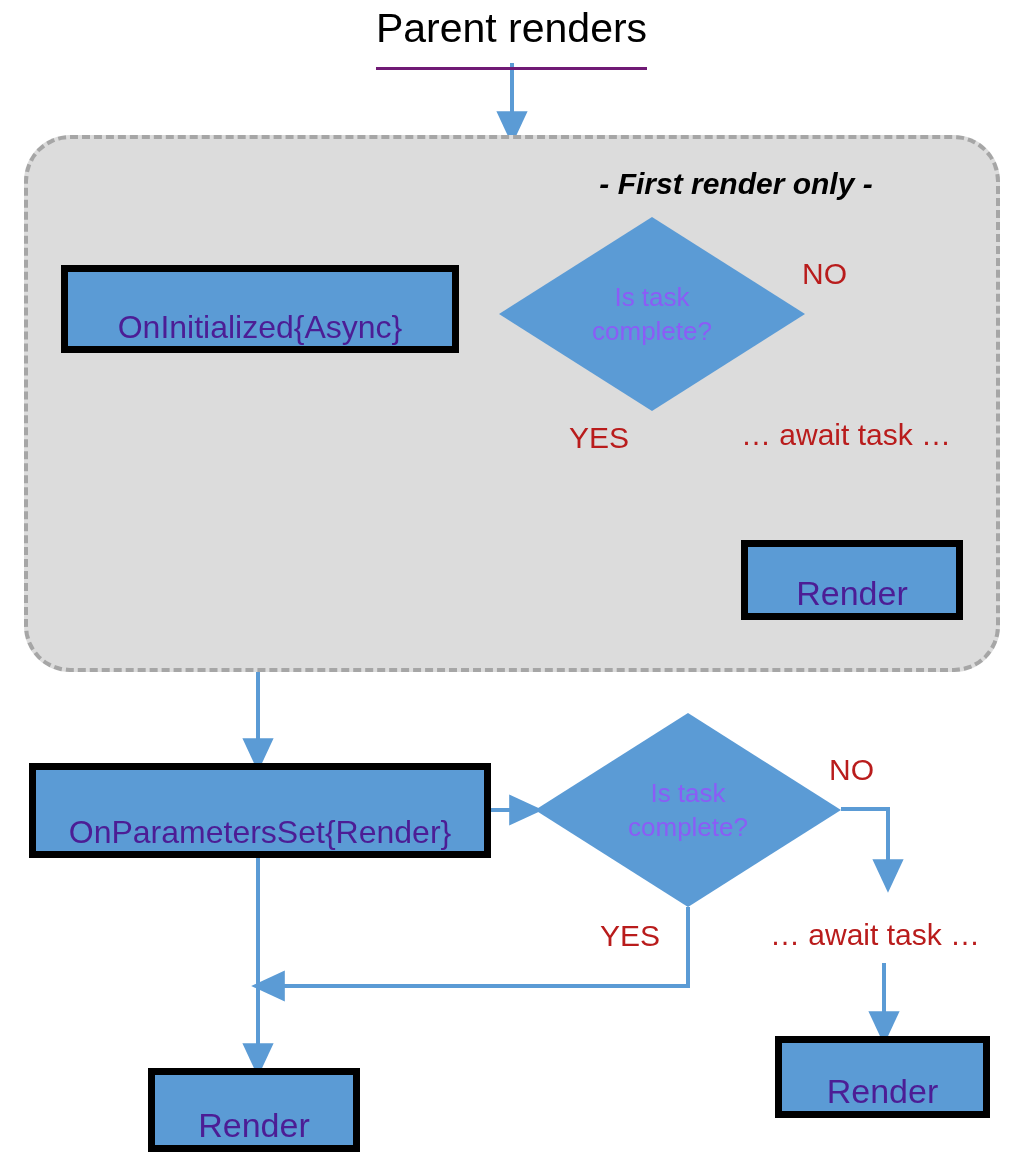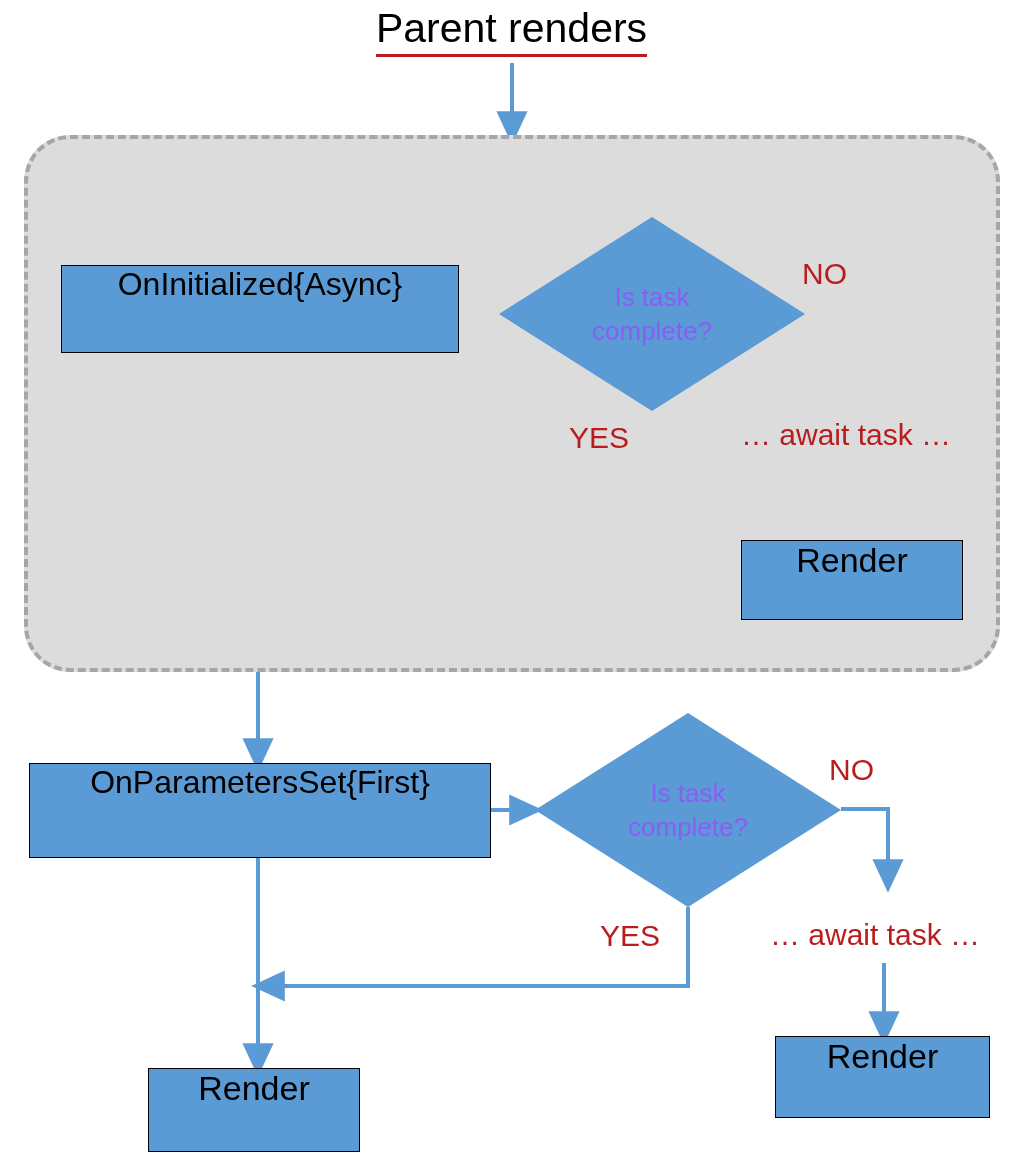--- a/index.html
+++ b/index.html
@@ -32,22 +32,22 @@
     left: 0;
     top: 4px;
     width: 1023px;
     text-align: center;
     font-size: 41px;
     line-height: 48px;
     color: #000000;
     letter-spacing: 0px;
   }
   .title span {
-    border-bottom: 3px solid #b91c1c;
-    padding-bottom: 3px;
+    border-bottom: 3px solid #701a75;
+    padding-bottom: 16px;
   }
 
   
   .group-box {
     position: absolute;
     left: 24px;
     top: 135px;
     width: 976px;
     height: 537px;
     box-sizing: border-box;
@@ -66,24 +66,24 @@
     font-weight: bold;
     font-style: italic;
     color: #000000;
   }
 
   
   .proc {
     position: absolute;
     box-sizing: border-box;
     background: #5B9BD5;
-    border: 1px solid #000000;
-    color: #000000;
+    border: 7px solid #000000;
+    color: #4c1d95;
     display: flex;
-    align-items: flex-start;
+    align-items: flex-end;
     justify-content: center;
     text-align: center;
   }
   #proc-oninitialized {
     left: 61px;  top: 265px;  width: 398px; height: 88px;
     font-size: 32px;
   }
   #proc-onparametersset {
     left: 29px;  top: 763px;  width: 462px; height: 95px;
     font-size: 32px;
@@ -182,20 +182,21 @@
 
       <path d="M258,858 L258,1060" marker-end="url(#ah)"></path>
     </g>
   </svg>
 
   <div class="title">
     <span>Parent renders</span>
   </div>
 
   <div class="group-box"></div>
+  <div class="group-caption">- First render only -</div>
 
   <div class="proc" id="proc-oninitialized">
     <span>OnInitialized{Async}</span>
   </div>
 
   <div class="decision" id="decision-first">
     <div class="dia"></div>
     <div class="dlabel">
       <div>Is task</div>
       <div>complete?</div>
@@ -205,21 +206,21 @@
   <div class="edge-label" id="label-no-first">NO</div>
   <div class="edge-label" id="label-yes-first">YES</div>
 
   <div class="edge-label" id="await-first">… await task …</div>
 
   <div class="proc" id="render-first">
     <span>Render</span>
   </div>
 
   <div class="proc" id="proc-onparametersset">
-    <span>OnParametersSet{First}</span>
+    <span>OnParametersSet{Render}</span>
   </div>
 
   <div class="decision" id="decision-params">
     <div class="dia"></div>
     <div class="dlabel">
       <div>Is task</div>
       <div>complete?</div>
     </div>
   </div>
 

